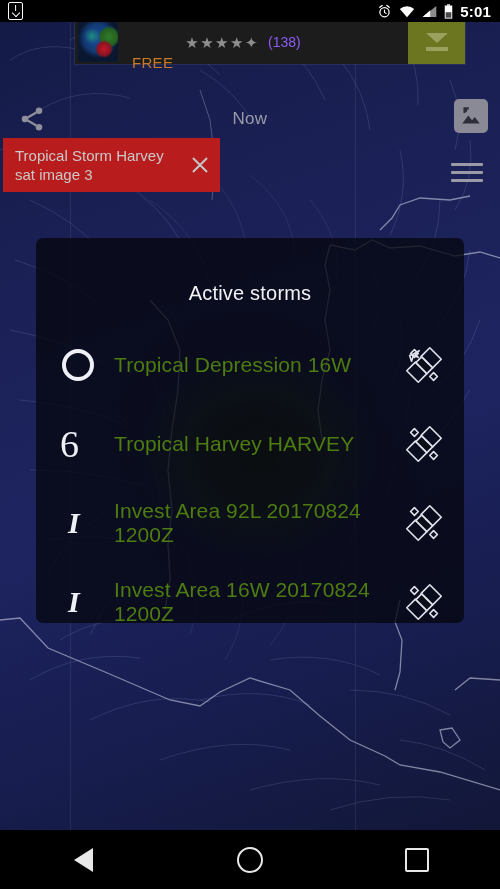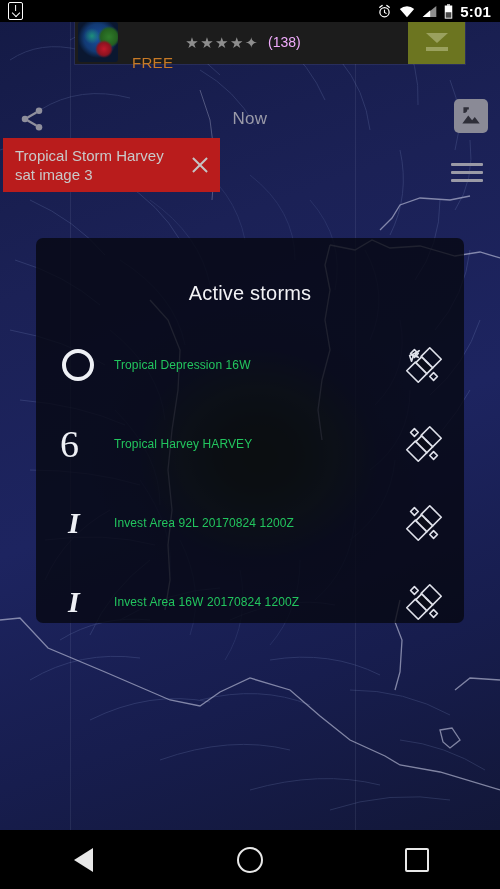--- a/index.html
+++ b/index.html
@@ -39,21 +39,21 @@
       display:flex;align-items:center;z-index:35;box-shadow:0 0 0 1px rgba(255,255,255,.07);}
   .ad-icon{width:40px;height:40px;margin-left:3px;border-radius:3px;flex:0 0 auto;overflow:hidden;
     background:
       radial-gradient(circle 9px at 26px 27px, #c0182a 0%, #8d1320 70%, rgba(0,0,0,0) 100%),
       radial-gradient(circle 11px at 31px 15px, #2f7c2a 0%, #24601f 75%, rgba(0,0,0,0) 100%),
       radial-gradient(circle 8px at 14px 14px, #1d8f7a 0%, rgba(0,0,0,0) 100%),
       radial-gradient(circle 20px at 20px 16px, #1a4f9e 0%, #123a74 70%, #0a1730 100%),
       #0b0f1c;}
   .ad-free{color:#c87a26;font-size:15px;margin-left:14px;letter-spacing:.3px;margin-top:40px;}
   .ad-stars{margin-left:12px;color:#8e8e8e;font-size:15px;letter-spacing:1.5px;line-height:1;}
-  .ad-count{margin-left:9px;color:#f0abfc;font-size:14px;}
+  .ad-count{margin-left:9px;color:#8b5cf6;font-size:14px;}
   .ad-cta{margin-left:auto;width:57px;height:44px;background:#6c7520;display:flex;
           align-items:center;justify-content:center;flex-direction:column;}
   .cta-tri{width:0;height:0;border-left:11px solid transparent;border-right:11px solid transparent;border-top:10px solid #9aa15e;}
   .cta-bar{width:22px;height:4px;background:#9aa15e;margin-top:4px;}
 
   
   .toolbar{position:absolute;left:0;top:66px;width:500px;height:62px;z-index:30;margin-top:23px;}
   .share-btn{position:absolute;left:10px;top:8px;width:44px;height:44px;
              display:flex;align-items:center;justify-content:center;}
   .now-label{position:absolute;left:0;right:0;top:20px;text-align:center;color:#9a9aa8;
@@ -77,21 +77,21 @@
   .dialog{position:absolute;left:36px;top:238px;width:428px;height:385px;border-radius:7px;
           background:rgba(6,8,16,.80);z-index:25;overflow:hidden;}
   .dialog-title{color:#f2f2f5;font-size:20px;text-align:center;margin-top:44px;letter-spacing:.2px;}
   .storm-list{margin-top:20px;}
   .storm-row{height:79px;display:flex;align-items:center;padding:0 0 0 22px;}
   .storm-sym{width:50px;flex:0 0 auto;display:flex;align-items:center;justify-content:flex-start;
              color:#eef0f5;font-size:30px;line-height:1;}
   .sym-circle{width:24px;height:24px;border:4px solid #eef0f5;border-radius:50%;margin-left:4px;}
   .sym-cyc{font-family:"Liberation Serif", serif;font-size:38px;font-weight:300;margin-left:2px;}
   .sym-i{font-family:"Liberation Serif", serif;font-style:italic;font-weight:bold;font-size:30px;margin-left:10px;}
-  .storm-name{color:#22c55e;font-size:12px;letter-spacing:.1px;flex:1 1 auto;padding-left:6px;}
+  .storm-name{color:#4d7c0f;font-size:21px;letter-spacing:.1px;flex:1 1 auto;padding-left:6px;}
   .sat-btn{width:64px;height:64px;flex:0 0 auto;display:flex;align-items:center;justify-content:center;margin-right:8px;}
 
   
   .navbar{position:absolute;left:0;bottom:0;width:500px;height:59px;background:#000;
           display:flex;align-items:center;justify-content:space-around;z-index:40;}
   .nav-btn{width:90px;height:59px;display:flex;align-items:center;justify-content:center;}
   .nav-back{width:0;height:0;border-top:12px solid transparent;border-bottom:12px solid transparent;border-right:19px solid #e8e8e8;}
   .nav-home{width:22px;height:22px;border:2.2px solid #e8e8e8;border-radius:50%;}
   .nav-rec{width:20px;height:20px;border:2.4px solid #e8e8e8;border-radius:2px;}
 </style>

